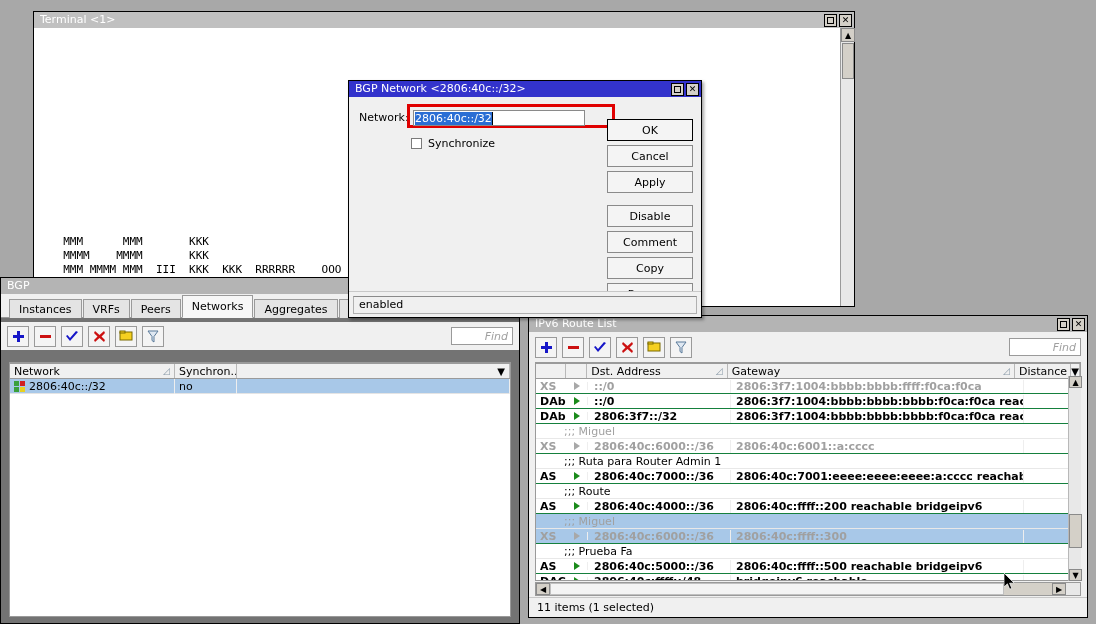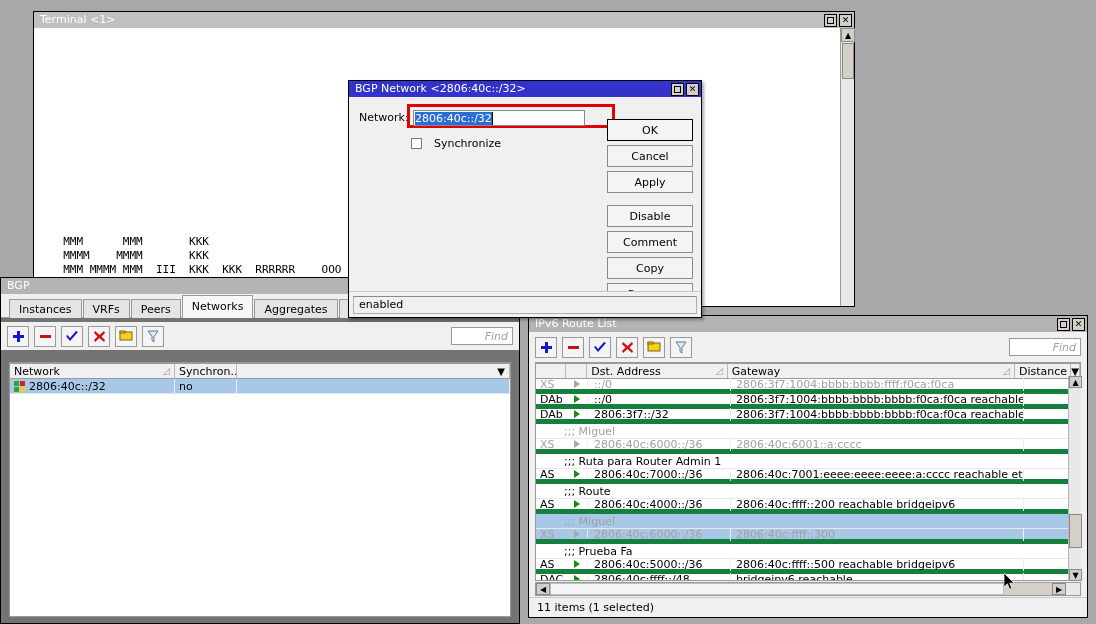--- a/index.html
+++ b/index.html
@@ -113,21 +113,21 @@
   .netico i { display:block; }
 
   
   #rl { left: 528px; top: 315px; width: 560px; height: 303px; }
   #rl .titlebar { background: #b4b4b4; color: #ffffff; }
   #rl-grid {
     position: absolute; left: 6px; right: 6px; top: 46px; bottom: 36px;
     background: #ffffff; border: 1px solid #9a9a9a; overflow: hidden;
   }
   .rl-row { display: flex; height: 15px; align-items: center; font-size: 11px;
-            border-bottom: 5px solid #15803d; }
+            border-bottom: 1px solid #15803d; font-weight: bold; }
   .rl-row.sel { background: #a8c8e8; }
   .rl-row.dim { color: #a0a0a0; }
   .c-flag  { width: 30px; padding-left: 4px; flex: none; }
   .c-arrow { width: 22px; flex: none; display:flex; align-items:center; justify-content:center;
              border-right: 1px solid #eeeeee; }
   .c-dst   { width: 143px; flex: none; padding-left: 6px; overflow:hidden; white-space:nowrap;
              border-right: 1px solid #eeeeee; }
   .c-gw    { width: 293px; flex: none; padding-left: 5px; overflow:hidden; white-space:nowrap;
              border-right: 1px solid #eeeeee; }
   .c-dist  { flex: 1; padding-left: 4px; overflow:hidden; }
@@ -152,21 +152,21 @@
          box-shadow: 2px 2px 3px rgba(0,0,0,.35); z-index: 50; }
   #dlg .dlg-body { position:absolute; left:0; top:16px; right:0; bottom:26px; }
   .field-label { position:absolute; left:10px; top:14px; font-size:11px; }
   #net-wrap { position:absolute; left:58px; top:7px; width:208px; height:24px;
               border:3px solid #e00000; background:#f0f0f0; }
   #net-input { position:absolute; left:3px; top:3px; width:172px; height:16px;
                background:#ffffff; border:1px solid #8a8a8a;
                display:flex; align-items:center; padding-left:1px; font-size:11px; }
   #net-input .selbg { background:#2a6ed4; color:#ffffff; padding:0 0px; }
   #net-input .caret { width:1px; height:13px; background:#000; display:inline-block; }
-  #sync-row { position:absolute; left:62px; top:40px; display:flex; align-items:center; gap:12px; }
+  #sync-row { position:absolute; left:62px; top:40px; display:flex; align-items:center; gap:6px; }
   .chk { width:11px; height:11px; background:#ffffff; border:1px solid #7a7a7a; }
   #dlg-btns { position:absolute; right:8px; top:22px; width:86px; }
   .dbtn { height:22px; width:86px; border:1px solid #8a8a8a; background:#f4f4f4;
           display:flex; align-items:center; justify-content:center; font-size:11px;
           margin-bottom:4px; }
   .dbtn.primary { border:1px solid #000; }
   #dlg-status { position:absolute; left:0; right:0; bottom:0; height:26px;
                 background:#f0f0f0; border-top:1px solid #c8c8c8;
                 display:flex; align-items:center; }
   #dlg-status .sunk { margin:3px 4px; flex:1; height:18px; background:#f0f0f0;

